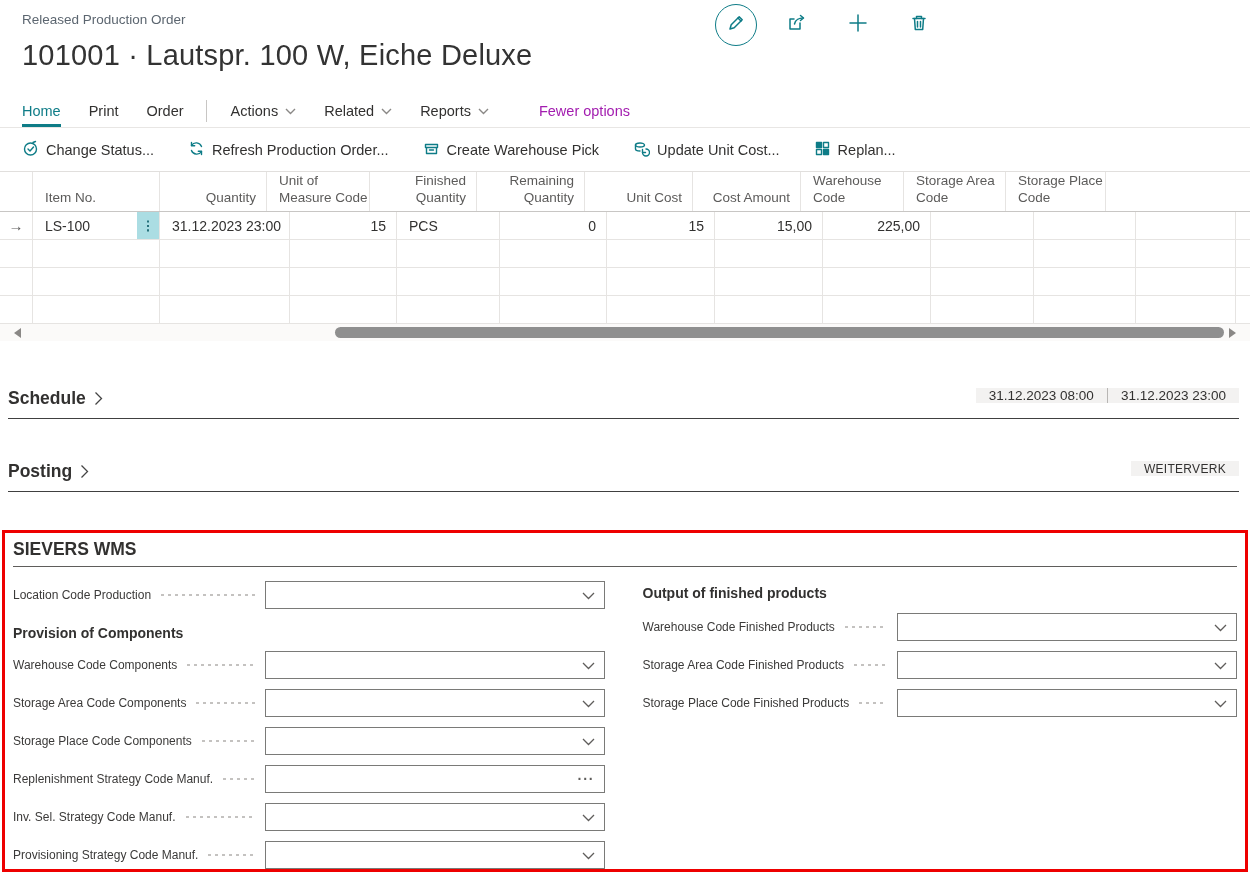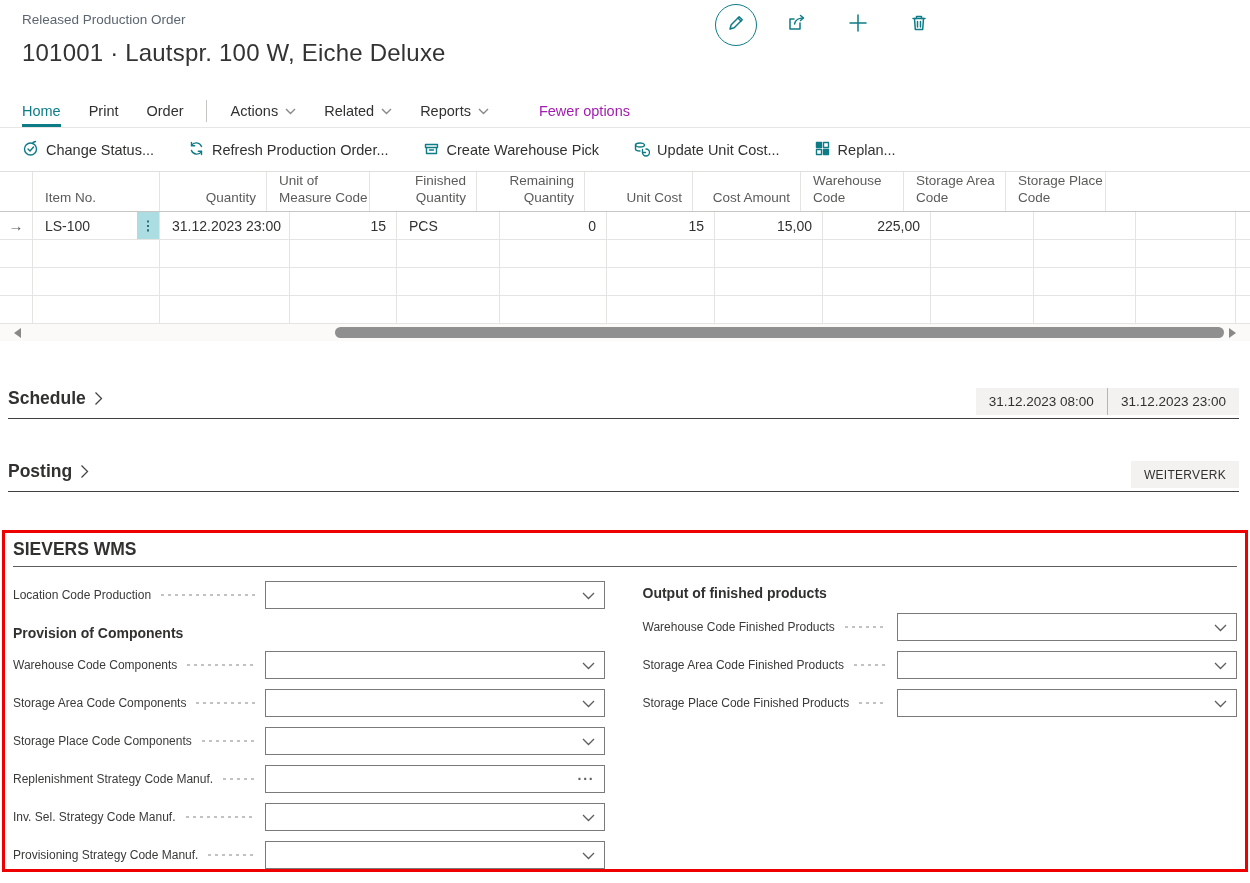--- a/index.html
+++ b/index.html
@@ -3,21 +3,21 @@
 <meta charset="utf-8">
 <style>
   * { box-sizing: border-box; margin: 0; padding: 0; }
   html,body { background:#fff; }
   body { font-family: "Liberation Sans", sans-serif; color:#323130; }
   .app { position:relative; width:1250px; height:883px; background:#fff; overflow:hidden; }
 
   
   .topbar { position:relative; height:95px; padding:12px 14px 0 22px; }
   .caption { font-size:13.5px; color:#5c6670; }
-  .page-title { font-size:24px; font-weight:300; color:#333; margin-top:12px; letter-spacing:0.2px; }
+  .page-title { font-size:29px; font-weight:300; color:#333; margin-top:12px; letter-spacing:0.2px; }
   .sys-actions { position:absolute; top:4px; left:715px; display:flex; align-items:center; }
   .sys-btn { display:flex; align-items:center; justify-content:center; width:42px; height:42px; cursor:pointer; margin-right:19px; }
   .sys-btn.circled { border:1.6px solid #0e7c87; border-radius:50%; }
   .sys-btn svg { stroke:#0e7c87; fill:none; stroke-width:1.5; stroke-linecap:round; stroke-linejoin:round; }
 
   
   .menubar { height:33px; display:flex; align-items:center; padding-left:22px; border-bottom:1px solid #e8e6e4; font-size:14.5px; }
   .menu-item { margin-right:28px; cursor:pointer; color:#323130; display:flex; align-items:center; height:100%; }
   .menu-item.active { color:#0e7c87; border-bottom:3px solid #0e7c87; padding-top:3px; }
   .menu-sep { width:1px; height:22px; background:#c8c6c4; margin:0 24px 0 -6px; }
@@ -56,21 +56,21 @@
   .hs-thumb { position:absolute; top:3px; left:335px; width:889px; height:11px; border-radius:6px; background:#8f8f8f; cursor:pointer; }
 
   
   .fasttab { margin:0 11px 0 8px; display:flex; align-items:flex-start; border-bottom:1px solid #404040; }
   .fasttab.schedule { margin-top:47px; }
   .fasttab.posting { margin-top:42px; }
   .ft-title { font-size:17.5px; font-weight:bold; padding-bottom:9px; display:flex; align-items:center; cursor:pointer; }
   .ft-title .chev { margin-left:8px; display:inline-flex; }
   .ft-title .chev svg { stroke:#444; fill:none; stroke-width:1.3; }
   .ft-spacer { flex:1; }
-  .ft-box { height:27px; display:flex; align-items:center; padding:0 13px; background:#f3f2f1; font-size:13.5px; color:#323130; }
+  .ft-box { height:15px; display:flex; align-items:center; padding:0 13px; background:#f3f2f1; font-size:13.5px; color:#323130; }
   .ft-box + .ft-box { border-left:1px solid #b8b6b4; }
   .ft-badge { font-size:12px; letter-spacing:0.3px; }
 
   
   .wms { margin:38px 2px 0 2px; border:3px solid #ee0000; padding:6px 8px 8px 8px; height:342px; }
   .wms-title { font-size:17.5px; font-weight:bold; padding-bottom:6px; border-bottom:1px solid #5f5d5b; }
   .wms-cols { display:flex; }
   .wms-col-left { width:597px; }
   .wms-col-right { width:600px; margin-left:38px; }
   .field-row { display:flex; align-items:center; height:28px; margin-bottom:10px; }

